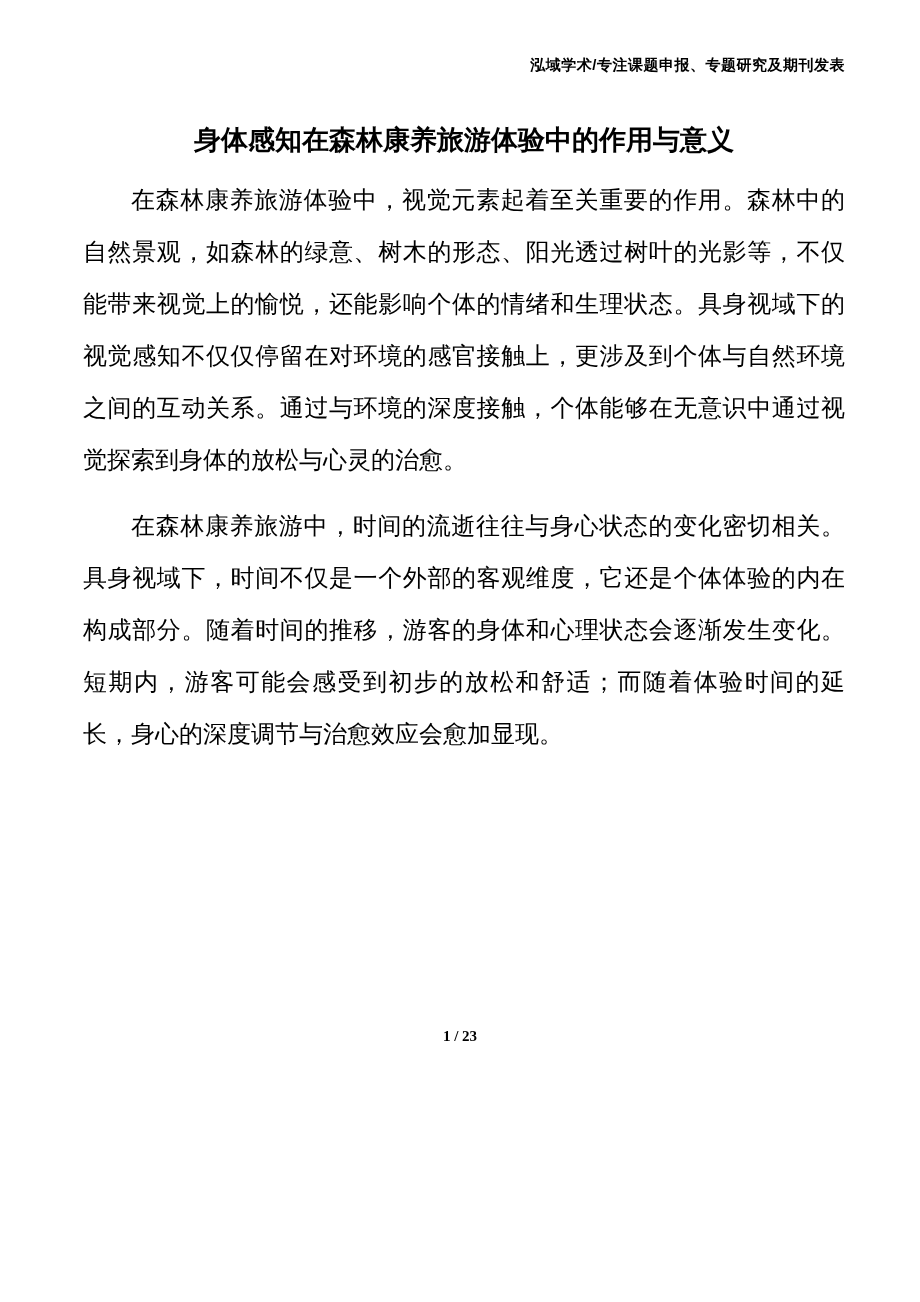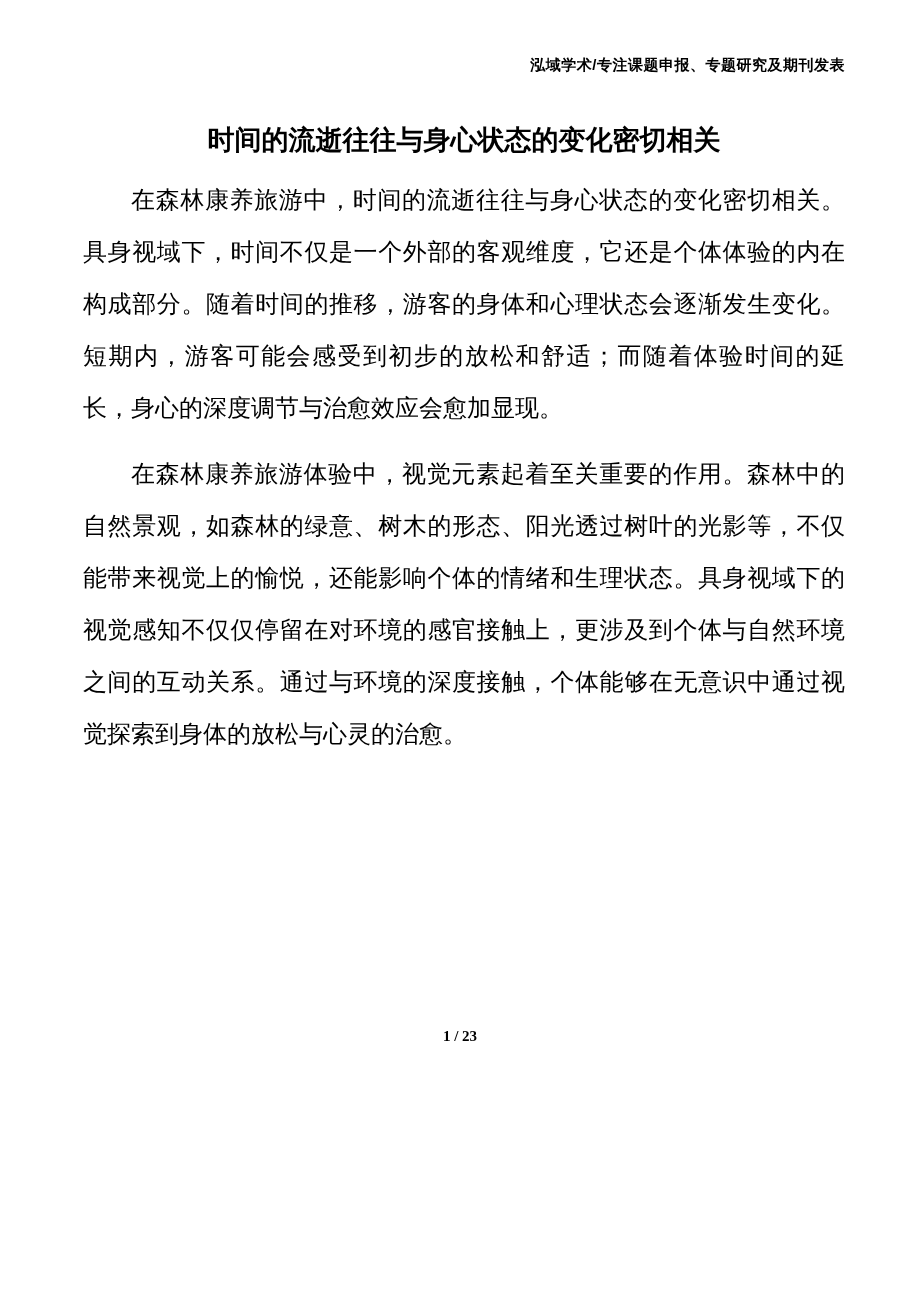--- a/index.html
+++ b/index.html
@@ -74,25 +74,25 @@
 </style>
 </head>
 <body>
 
 <div class="page">
 
   <div class="header">泓域学术/专注课题申报、专题研究及期刊发表</div>
 
   <div class="content">
 
-    <h1 class="doc-title">时间的流逝往往与身心状态的变化密切相关</h1>
+    <h1 class="doc-title">身体感知在森林康养旅游体验中的作用与意义</h1>
 
 
     <div class="paragraphs">
+      <p>在森林康养旅游体验中，视觉元素起着至关重要的作用。森林中的自然景观，如森林的绿意、树木的形态、阳光透过树叶的光影等，不仅能带来视觉上的愉悦，还能影响个体的情绪和生理状态。具身视域下的视觉感知不仅仅停留在对环境的感官接触上，更涉及到个体与自然环境之间的互动关系。通过与环境的深度接触，个体能够在无意识中通过视觉探索到身体的放松与心灵的治愈。</p>
       <p>在森林康养旅游中，时间的流逝往往与身心状态的变化密切相关。具身视域下，时间不仅是一个外部的客观维度，它还是个体体验的内在构成部分。随着时间的推移，游客的身体和心理状态会逐渐发生变化。短期内，游客可能会感受到初步的放松和舒适；而随着体验时间的延长，身心的深度调节与治愈效应会愈加显现。</p>
-      <p>在森林康养旅游体验中，视觉元素起着至关重要的作用。森林中的自然景观，如森林的绿意、树木的形态、阳光透过树叶的光影等，不仅能带来视觉上的愉悦，还能影响个体的情绪和生理状态。具身视域下的视觉感知不仅仅停留在对环境的感官接触上，更涉及到个体与自然环境之间的互动关系。通过与环境的深度接触，个体能够在无意识中通过视觉探索到身体的放松与心灵的治愈。</p>
     </div>
 
   </div>
 
   <div class="footer">1 / 23</div>
 
 </div>
 
 </body></html>

